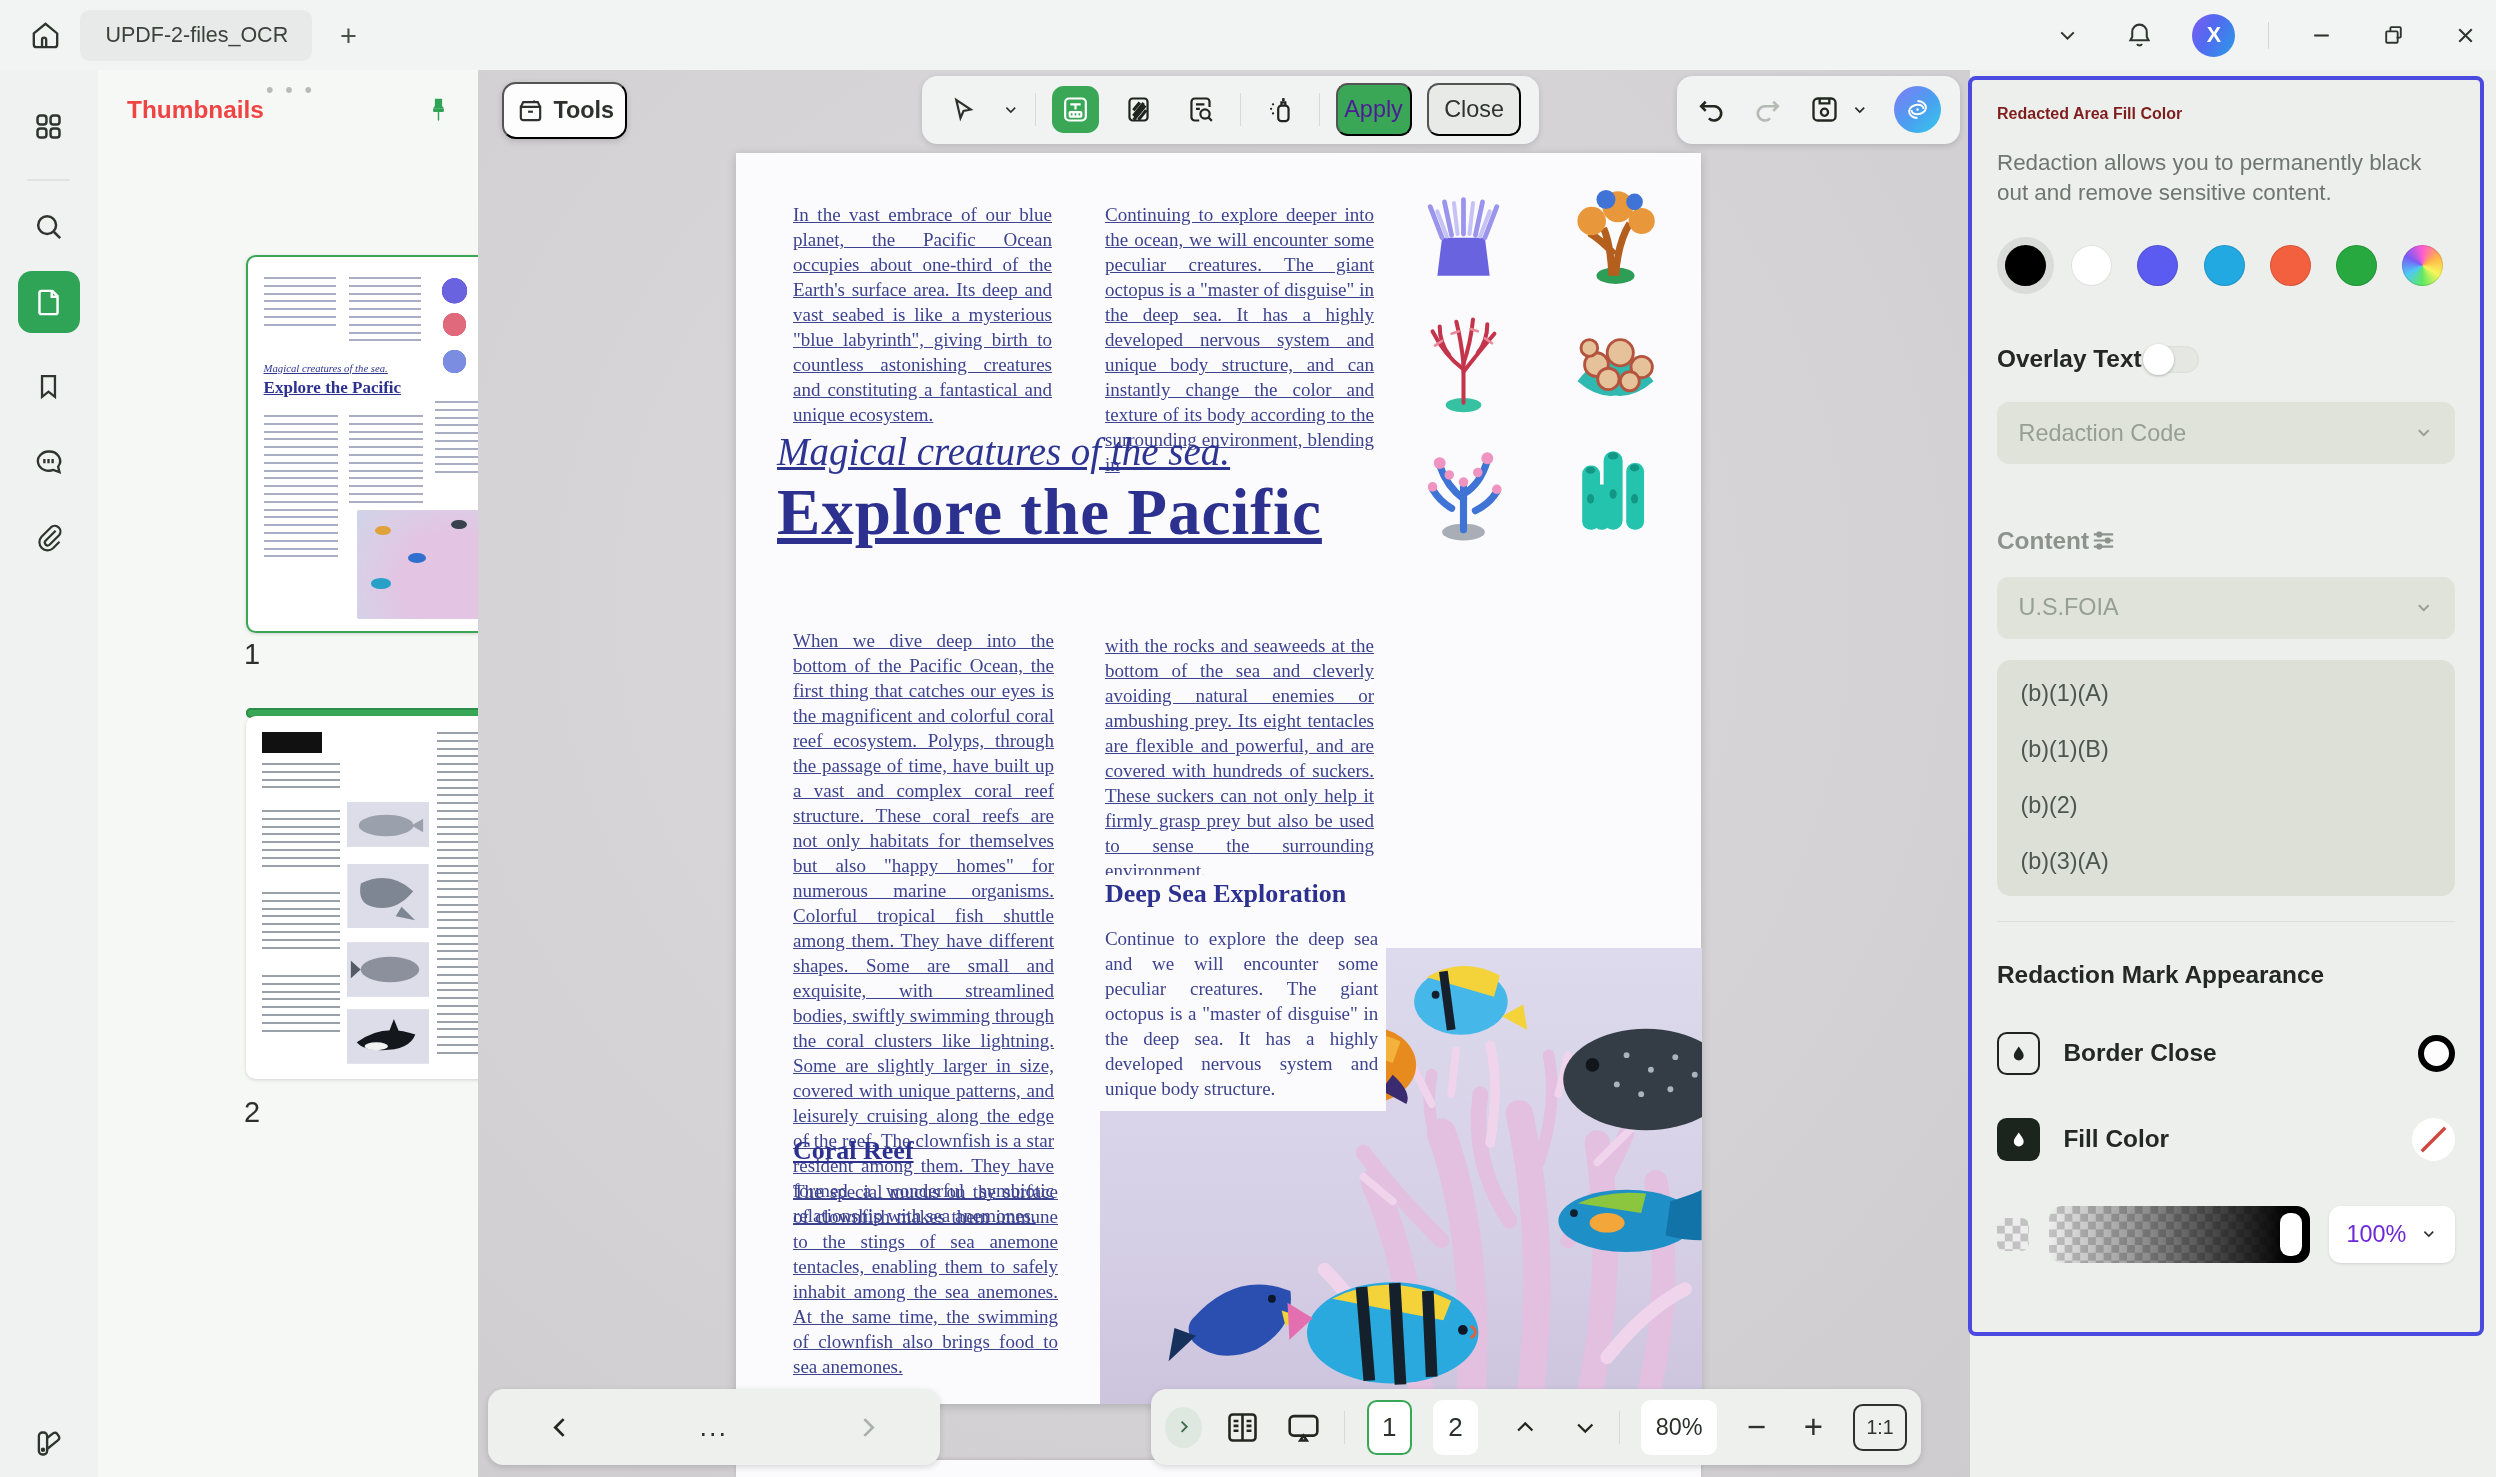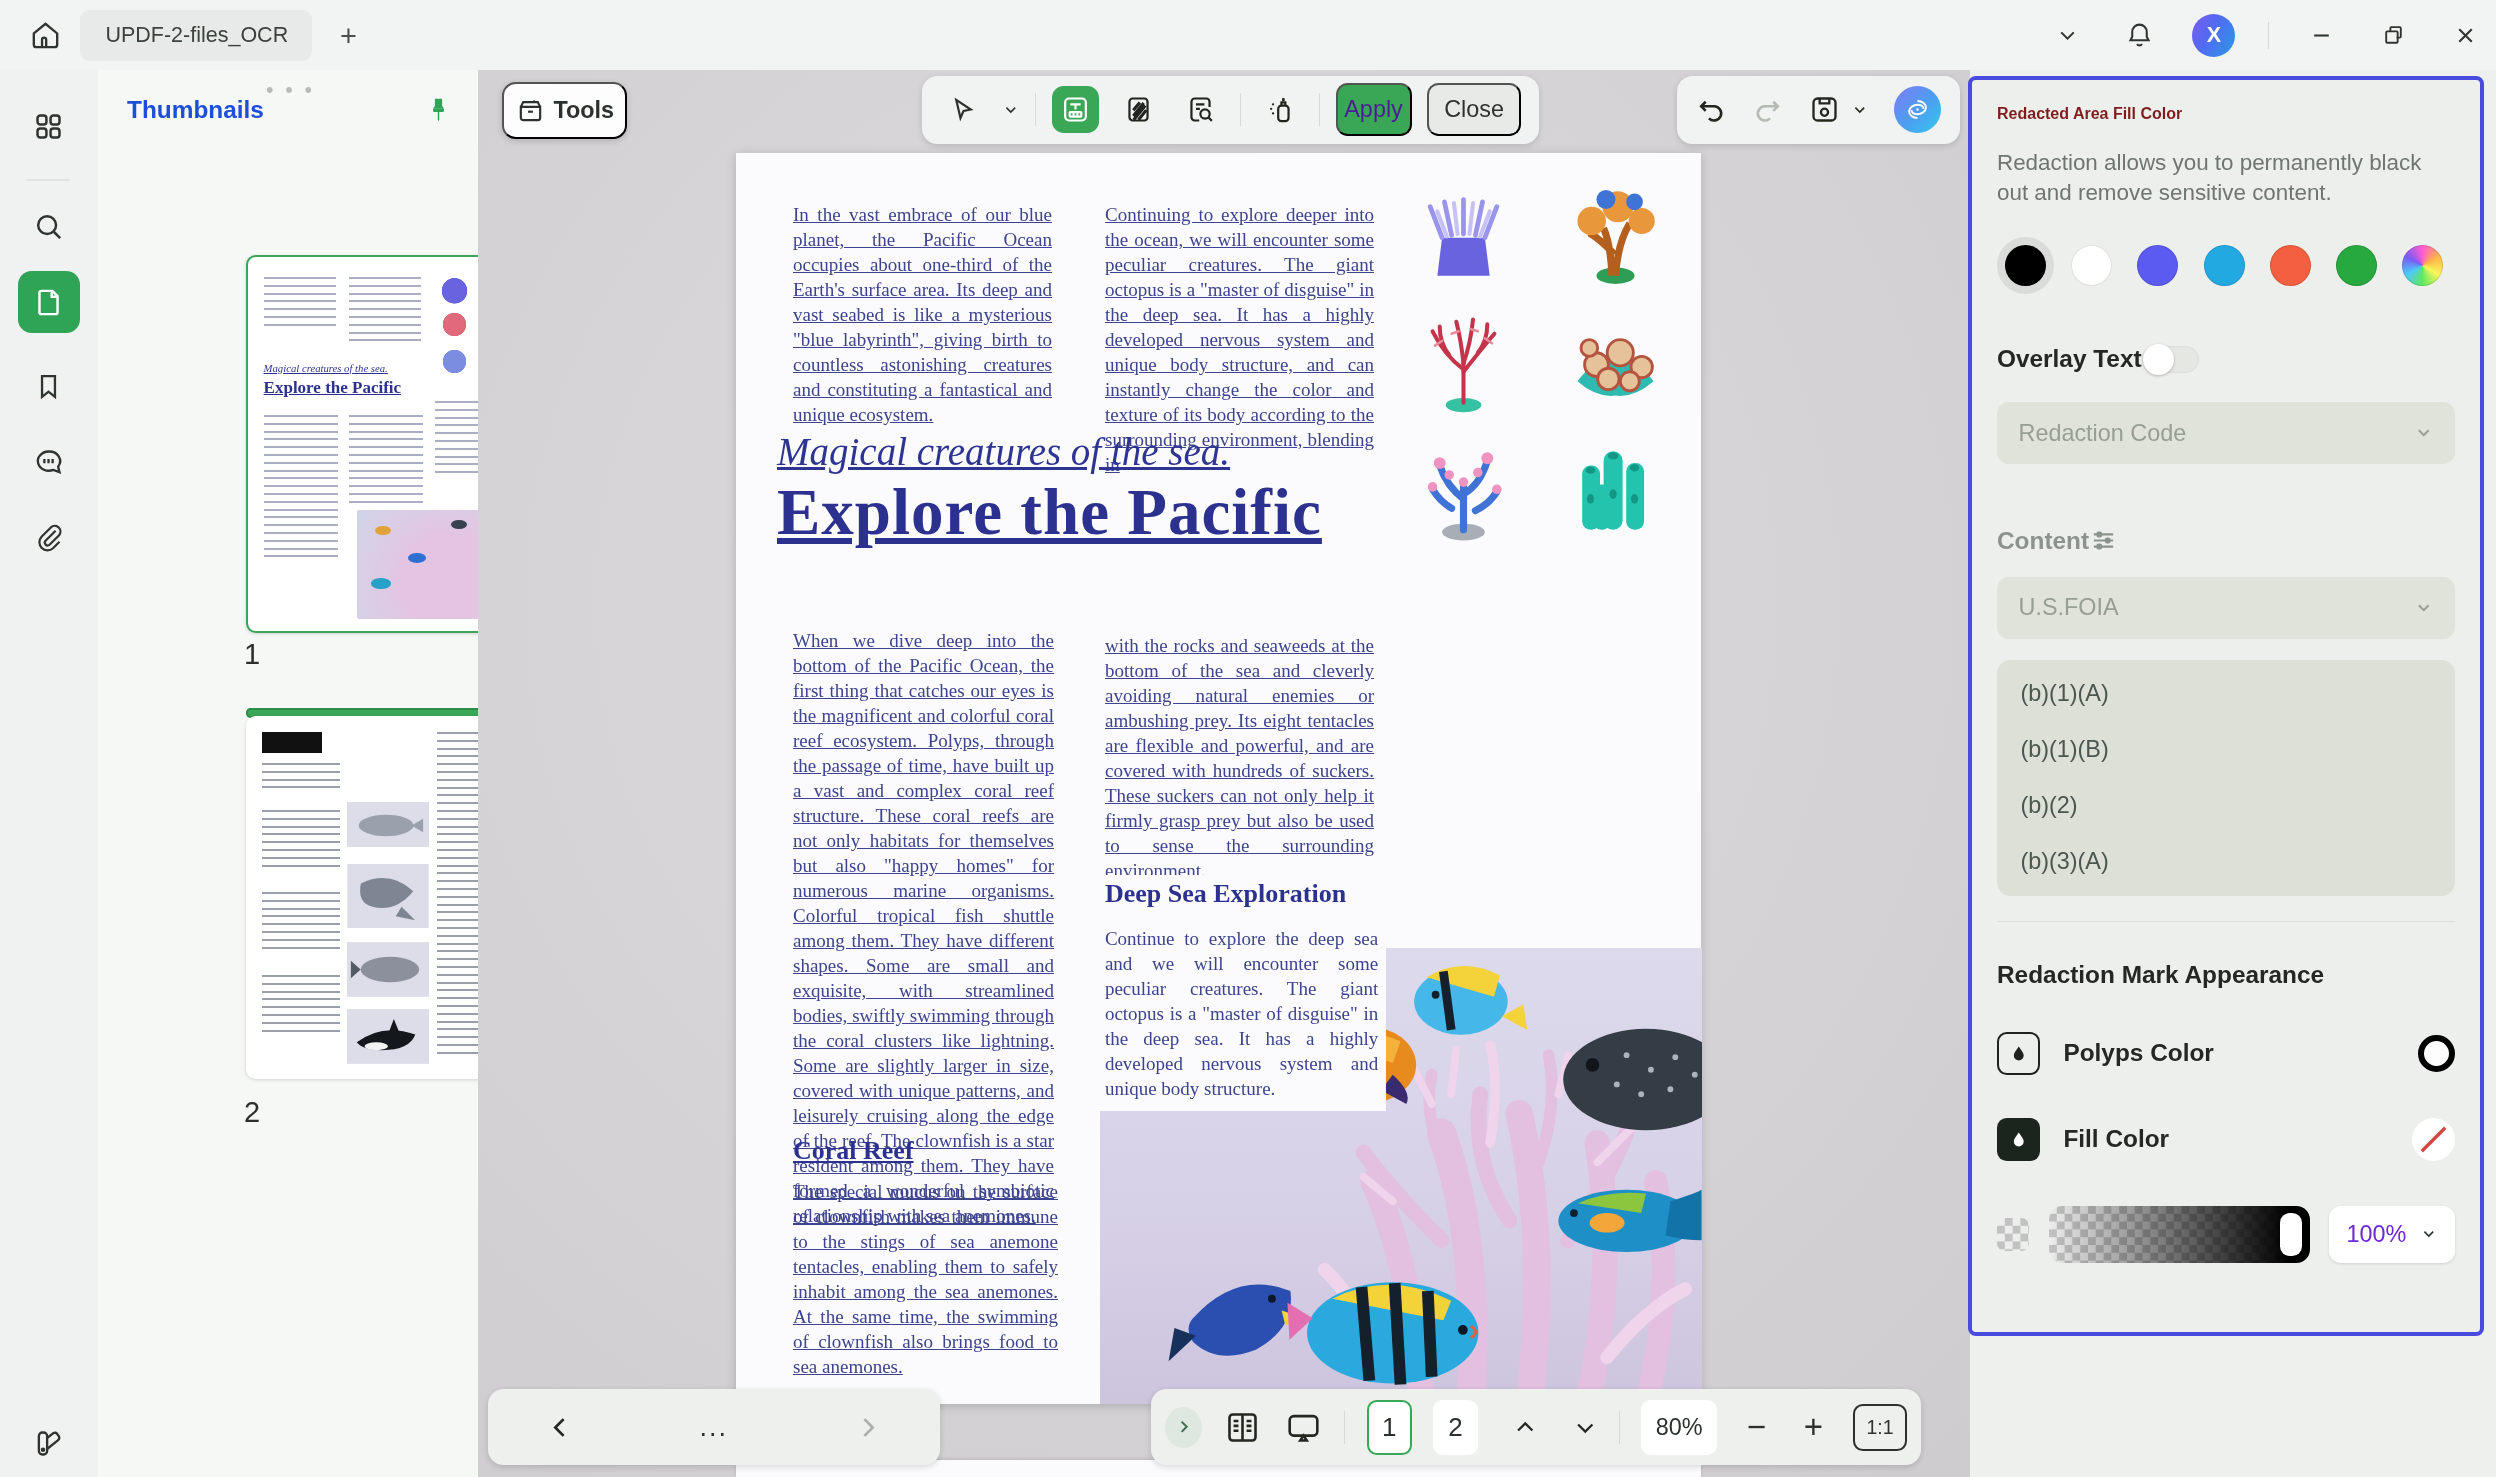--- a/index.html
+++ b/index.html
@@ -22,21 +22,21 @@
   
   .iconbar { position:absolute; left:0; top:70px; width:98px; height:1407px; background:#f0f2f1; }
   .side-ic { position:absolute; left:17.6px; width:62px; height:62px; border-radius:13.7px; display:flex; align-items:center; justify-content:center; }
   .side-ic.active { background:#2fa356; }
   .side-sep { position:absolute; left:27px; width:43px; height:2px; background:#e0e3e1; border-radius:1px; }
 
   
   .thumbs { position:absolute; left:98px; top:70px; width:380px; height:1407px; background:#f6f8f6; border-radius:0 0 0 0; }
   .thumb-handle { position:absolute; left:168px; top:7.8px; color:#b7bcb8; font-size:21.5px; letter-spacing:2.9px; }
   .thumb-head { position:absolute; left:29px; top:25px; right:25px; display:flex; align-items:center; }
-  .thumb-head .t { font-size:24.4px; font-weight:bold; color:#1d4ed8; }
+  .thumb-head .t { font-size:24.4px; font-weight:bold; color:#ef4444; }
   .thumb-card { position:absolute; left:148px; width:281px; background:#fff; border-radius:9.8px; box-shadow:0 1px 3.9px rgba(0,0,0,.15); overflow:hidden; }
   .thumb-card.sel { border:2.9px solid #3aa757; }
   .card1 { top:185px; height:378px; }
   .card2 { top:646px; height:363px; }
   .card2-topbar { position:absolute; left:148px; top:638px; width:281px; height:9.8px; border-radius:4.9px; background:#3aa757; box-shadow:inset 0 0 0 2px #2c8f49; }
   .thumb-row { position:absolute; left:146px; width:283px; display:flex; align-items:center; justify-content:space-between; }
   .thumb-num { font-size:29px; color:#2b302c; }
   .thumb-dots { color:#4c524e; font-size:25px; letter-spacing:2px; }
   .lines { background:repeating-linear-gradient(to bottom,#a9aec4 0 2px,transparent 2px 7.8px); }
   .lines2 { background:repeating-linear-gradient(to bottom,#99a0a9 0 2px,transparent 2px 7.8px); }
@@ -697,21 +697,21 @@
   <div class="rp-div"></div>
 
   <div class="rp-h" style="margin-top:39px">Redaction Mark Appearance</div>
 
   <div class="app-row">
     <span class="chipsq outline">
       <svg width="21.5" height="21.5" viewBox="0 0 24 24" fill="#1e231f">
           <path d="M12 4c3 4.2 5.5 7.2 5.5 10a5.5 5.5 0 1 1-11 0C6.5 11.2 9 8.2 12 4z"></path>
         </svg>
     </span>
-    <span class="lbl">Polyps Color</span>
+    <span class="lbl">Border Close</span>
     <span class="ring"></span>
   </div>
 
   <div class="app-row">
     <span class="chipsq filled">
       <svg width="21.5" height="21.5" viewBox="0 0 24 24" fill="#ffffff">
           <path d="M12 4c3 4.2 5.5 7.2 5.5 10a5.5 5.5 0 1 1-11 0C6.5 11.2 9 8.2 12 4z"></path>
         </svg>
     </span>
     <span class="lbl">Fill Color</span>

